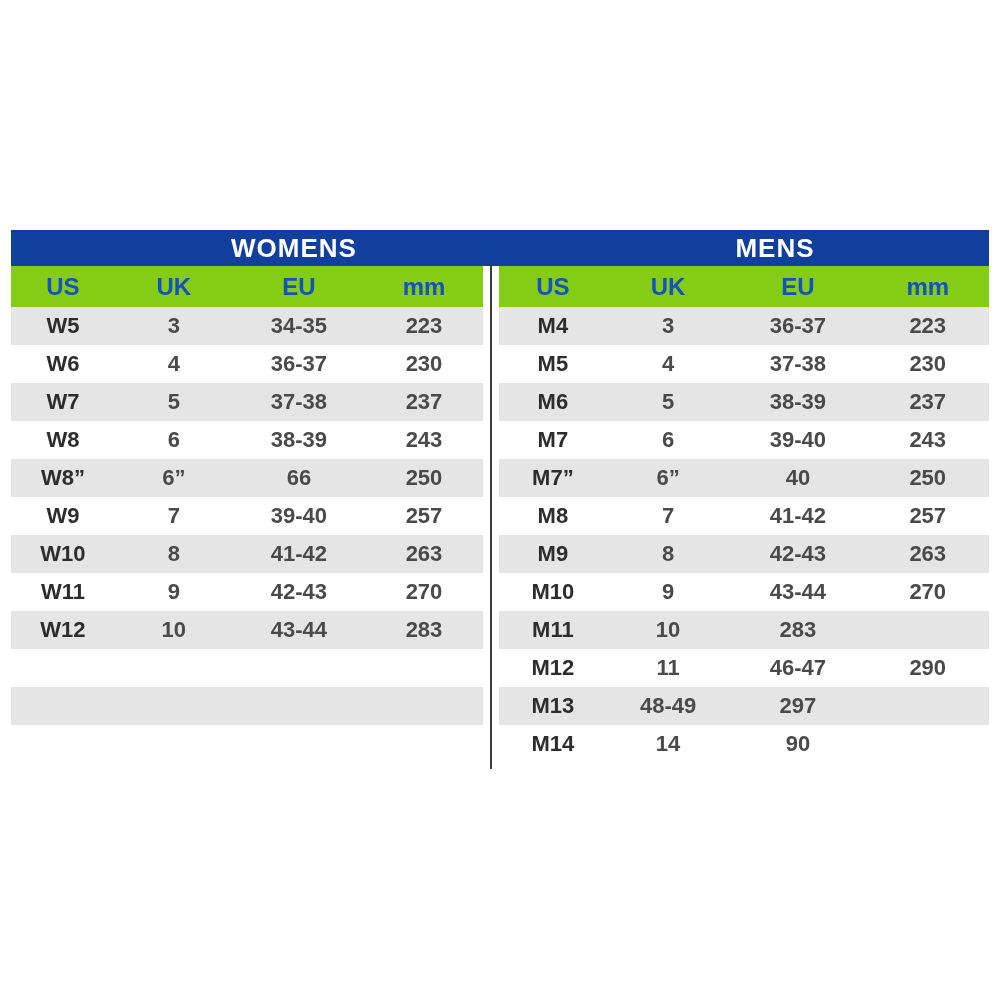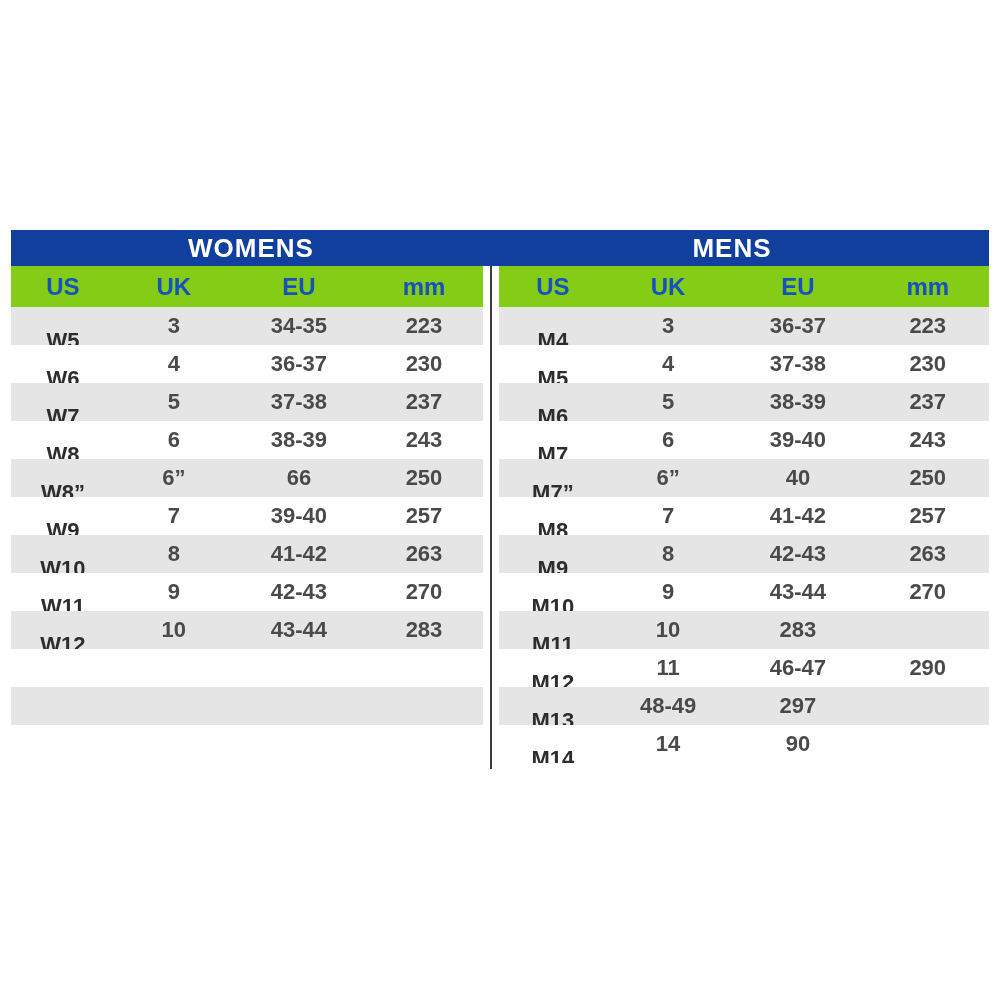--- a/index.html
+++ b/index.html
@@ -33,20 +33,21 @@
   .title {
     position: absolute;
     top: 0;
     height: 36px;
     line-height: 37px;
     text-align: center;
     color: var(--header-title-text, #ffffff);
     font-size: 26px;
     font-weight: bold;
     letter-spacing: 1px;
+    padding-left: 43px;
   }
   .title.left  { left: 0;     width: 480px; }
   .title.right { left: 472px; width: 498px; }
   
   .tables {
     position: relative;
     display: flex;
     align-items: flex-start;
   }
   .half { flex: none; }
@@ -81,21 +82,21 @@
     font-weight: bold;
     color: var(--data-text, #4a4a4a);
     white-space: nowrap;
     overflow: hidden;
   }
   .row.head .cell {
     line-height: 41px;
     font-size: 24px;
     color: var(--column-header-text, #1552be);
   }
-  .cell.us { color: var(--us-text, #2d2d2d); margin-top: 15px; }
+  .cell.us { color: var(--us-text, #2d2d2d); }
 </style>
 </head>
 <body>
 
 <div class="canvas">
   <div class="chart">
 
     <div class="title-bar">
       <div class="title left">WOMENS</div>
       <div class="title right">MENS</div>

